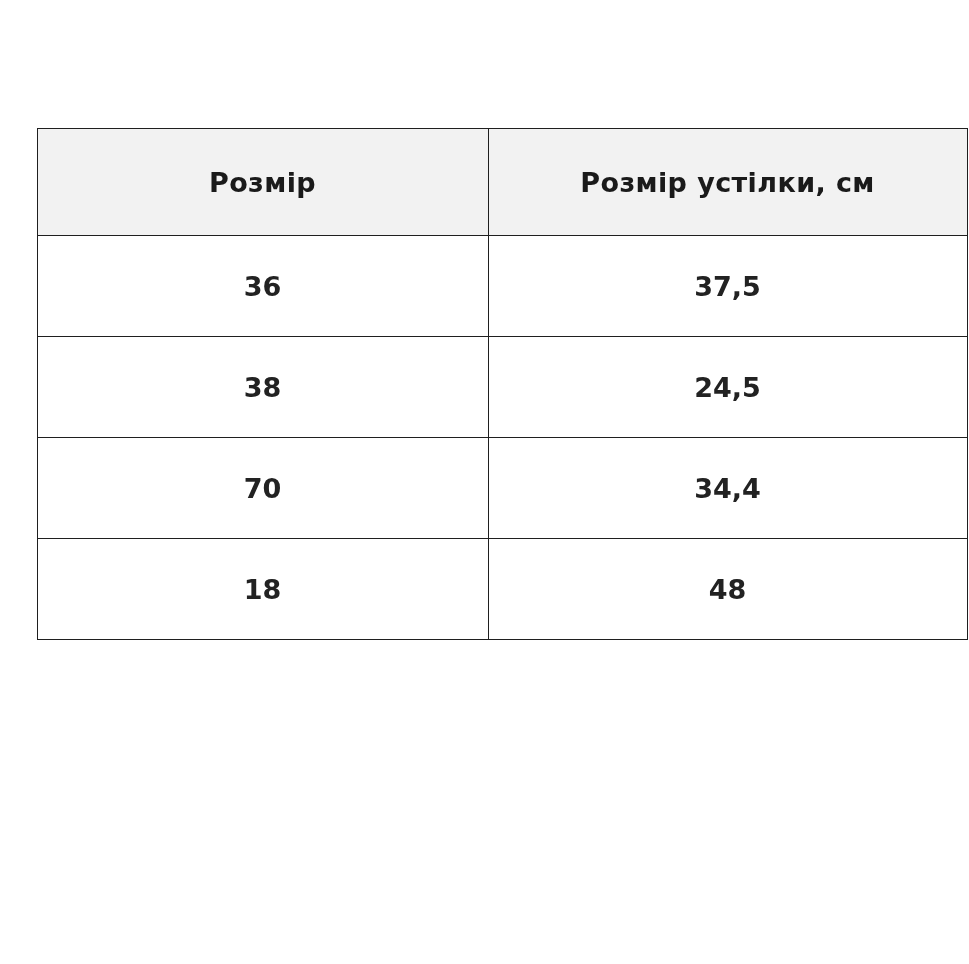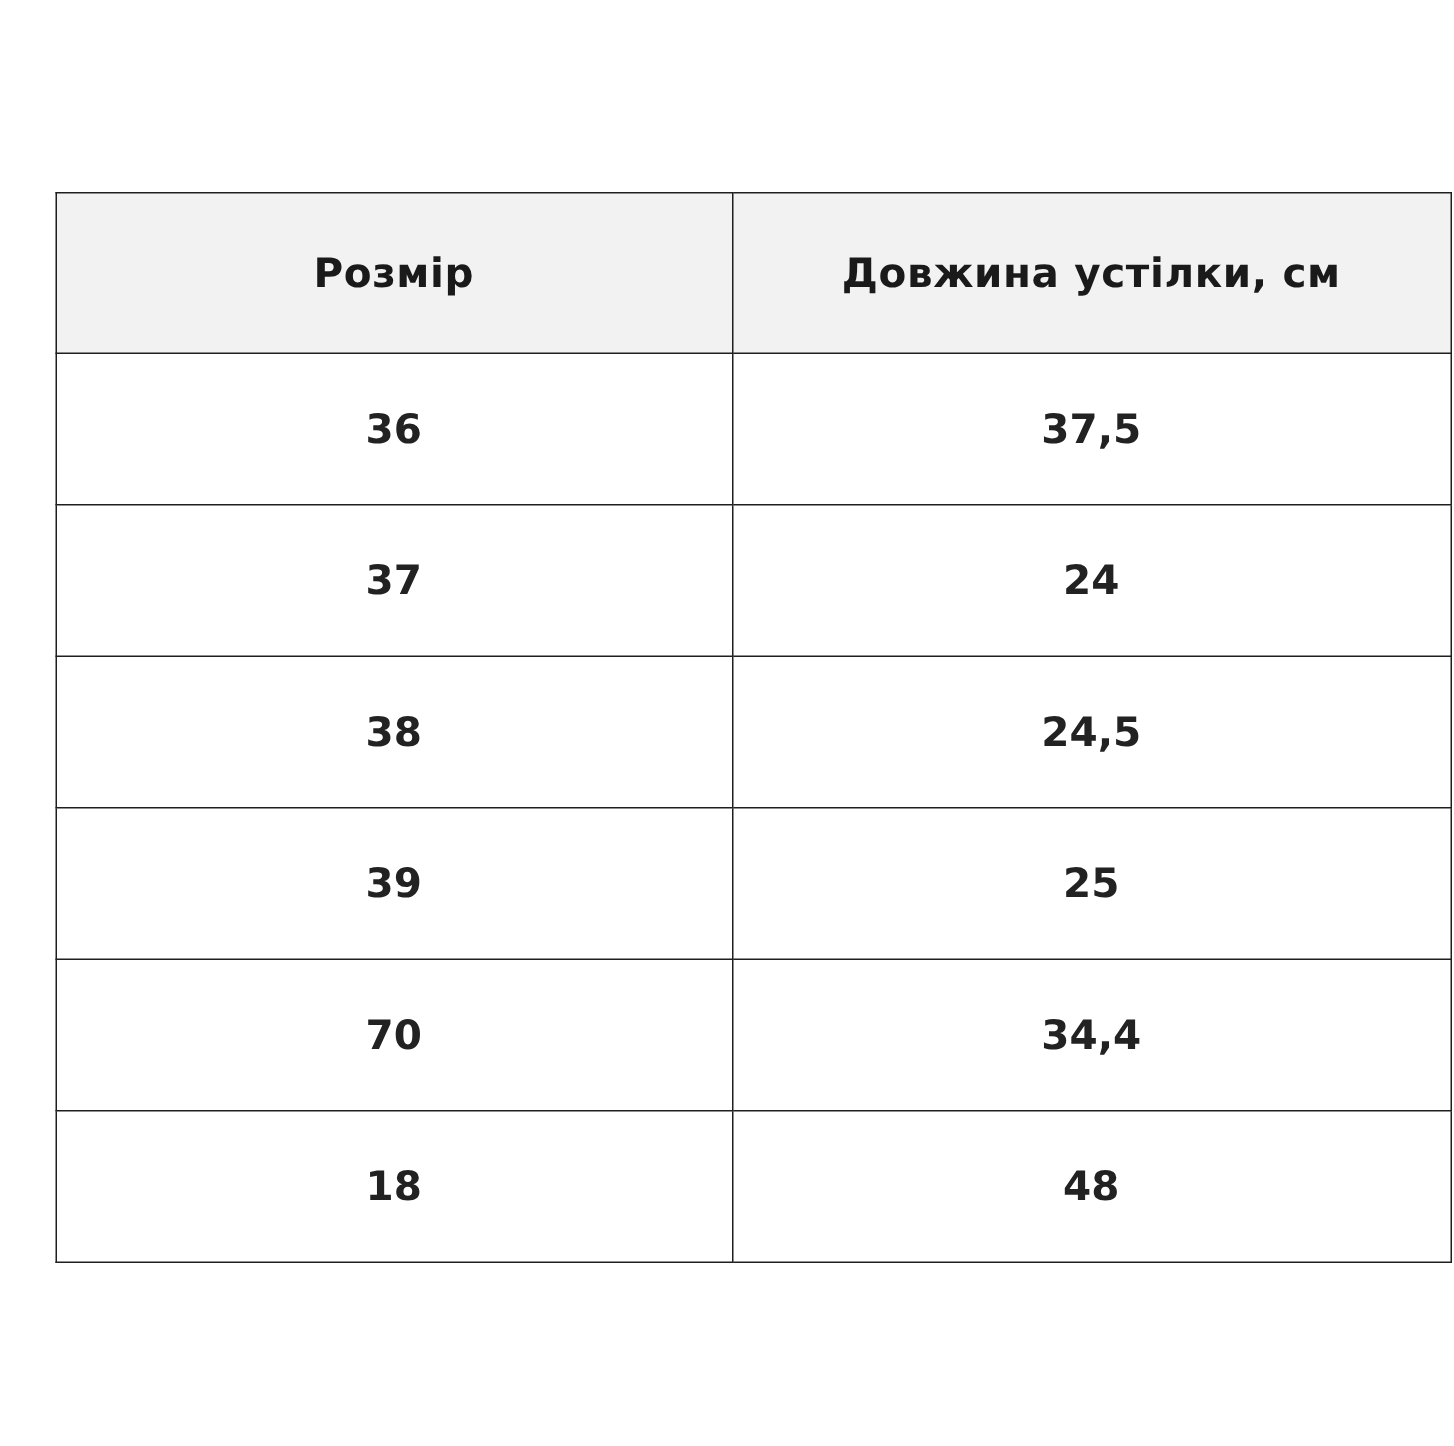--- a/index.html
+++ b/index.html
@@ -58,39 +58,31 @@
 
 <div class="page">
   <table class="size-table">
     <colgroup>
       <col class="col-size">
       <col class="col-length">
     </colgroup>
     <thead>
       <tr>
         <th>Розмір</th>
-        <th>Довжина устілки, см</th>
+        <th>Розмір устілки, см</th>
       </tr>
     </thead>
     <tbody>
       <tr>
         <td>36</td>
         <td>37,5</td>
       </tr>
       <tr>
-        <td>37</td>
-        <td>24</td>
-      </tr>
-      <tr>
         <td>38</td>
         <td>24,5</td>
-      </tr>
-      <tr>
-        <td>39</td>
-        <td>25</td>
       </tr>
       <tr>
         <td>70</td>
         <td>34,4</td>
       </tr>
       <tr>
         <td>18</td>
         <td>48</td>
       </tr>
     </tbody>

